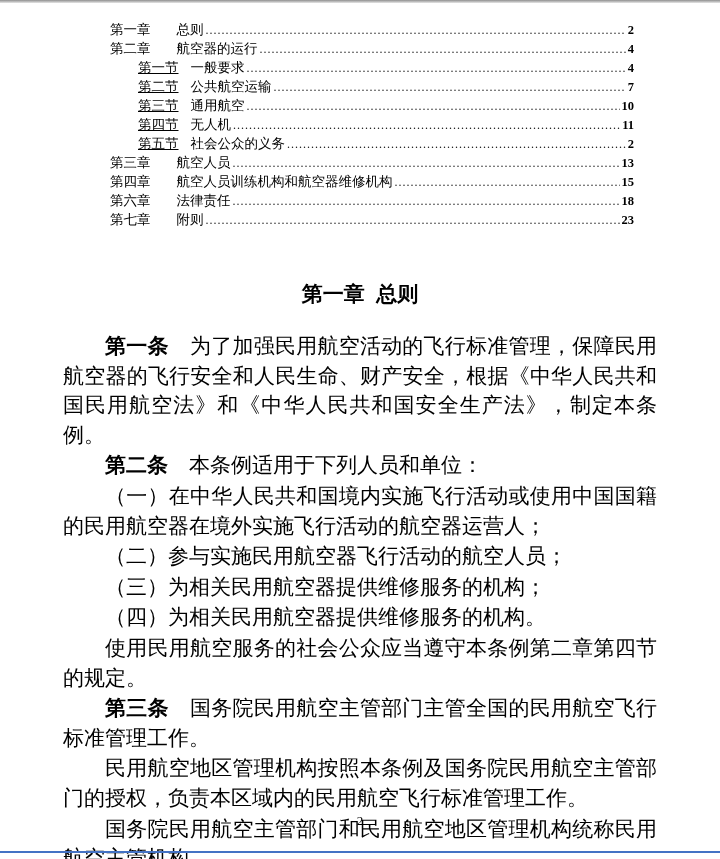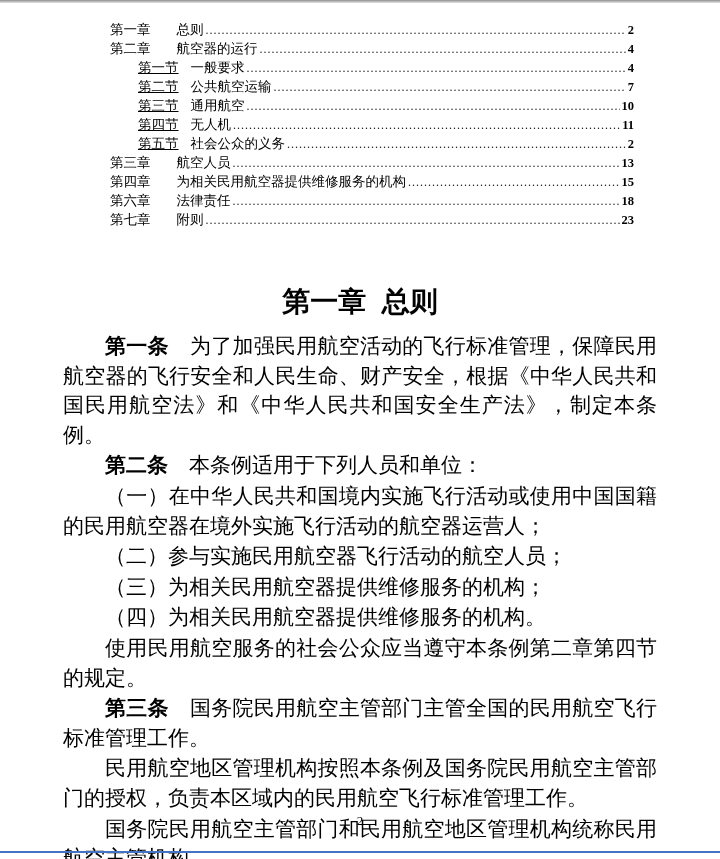--- a/index.html
+++ b/index.html
@@ -31,23 +31,23 @@
     color: #1a1a1a; margin: 0 2px;
   }
   .toc-dots::after {
     content: "..........................................................................................................................................................................................";
     letter-spacing: 1px; font-size: 12px;
   }
   .toc-page { font-weight: bold; font-size: 12.5px; }
   
   .chapter-heading {
     position: absolute; top: 281px; left: 0; right: 0;
-    margin: 8px; text-align: center;
+    margin: 0; text-align: center;
     font-family: "Liberation Sans", "DejaVu Sans", sans-serif;
-    font-weight: bold; font-size: 28px; line-height: 26px;
+    font-weight: bold; font-size: 21px; line-height: 26px;
   }
   .chapter-heading .chap-num { margin-right: 0.55em; }
   
   .doc-body {
     position: absolute; top: 331px; left: 63px; right: 63px;
     font-size: 21px; line-height: 29.6px;
     text-align: justify;
   }
   .para { margin: 0; text-indent: 2em; }
   .lead {
@@ -114,21 +114,21 @@
       <span class="toc-page">2</span>
     </div>
     <div class="toc-row lvl1">
       <span class="toc-label">第三章</span>
       <span class="toc-title">航空人员</span>
       <span class="toc-dots"></span>
       <span class="toc-page">13</span>
     </div>
     <div class="toc-row lvl1">
       <span class="toc-label">第四章</span>
-      <span class="toc-title">为相关民用航空器提供维修服务的机构</span>
+      <span class="toc-title">航空人员训练机构和航空器维修机构</span>
       <span class="toc-dots"></span>
       <span class="toc-page">15</span>
     </div>
     <div class="toc-row lvl1">
       <span class="toc-label">第六章</span>
       <span class="toc-title">法律责任</span>
       <span class="toc-dots"></span>
       <span class="toc-page">18</span>
     </div>
     <div class="toc-row lvl1">

